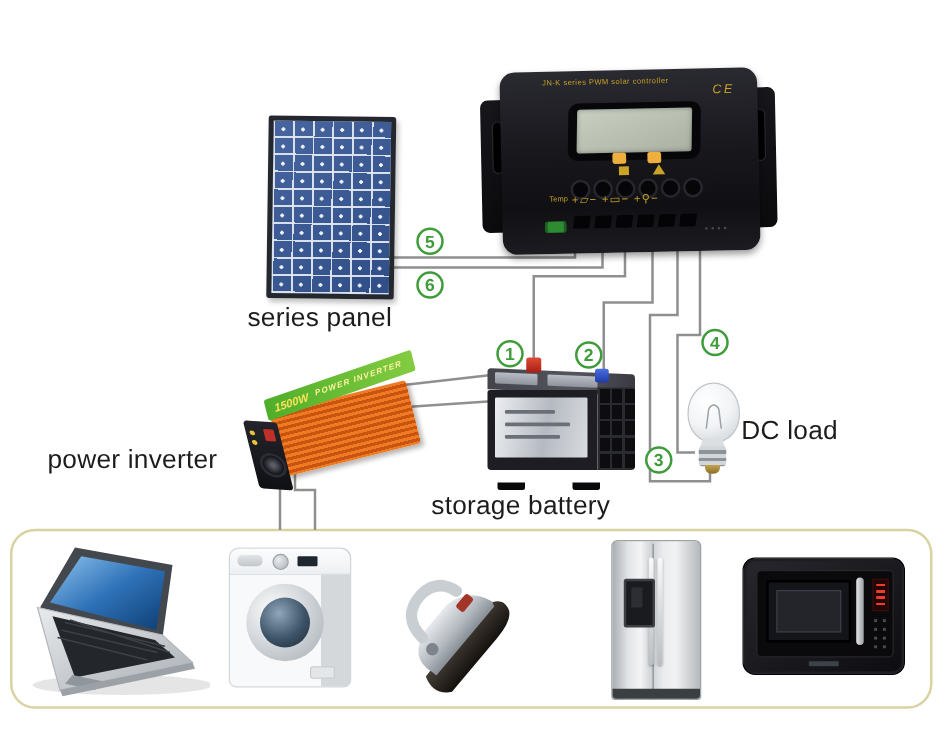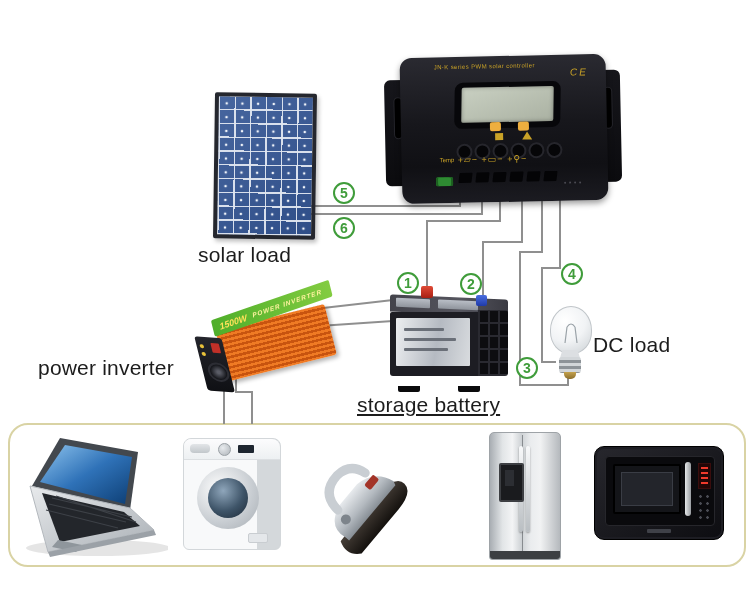--- a/index.html
+++ b/index.html
@@ -166,21 +166,21 @@
       <polyline points="542,198 542,252 520,252 520,385 568,385 568,376"></polyline>
       <polyline points="560,199 560,268 542,268 542,362 556,362"></polyline>
       <line x1="323" y1="308" x2="393" y2="300"></line>
       <line x1="319" y1="326" x2="393" y2="321"></line>
       <polyline points="224,370 224,424"></polyline>
       <polyline points="236,378 236,392 252,392 252,424"></polyline>
     </g>
   </svg>
 
   <div class="solar-panel"></div>
-  <div class="diagram-label" style="left:198px;top:243px;">solar load</div>
+  <div class="diagram-label" style="left:198px;top:243px;">series panel</div>
 
   <div class="controller">
     <div class="ctrl-ear" style="left:0;top:26px;width:26px;height:106px;">
         <span class="slot"></span>
       </div>
     <div class="ctrl-ear" style="left:210px;top:20px;width:26px;height:112px;">
         <span class="slot"></span>
       </div>
     <div class="ctrl-body">
       <div class="ctrl-title">JN-K series PWM solar controller</div>
@@ -246,21 +246,21 @@
       <div class="bat-label">
         <i style="top:10px;width:40px;"></i>
         <i style="top:20px;width:52px;"></i>
         <i style="top:30px;width:44px;"></i>
       </div>
     </div>
     <div class="bat-side"></div>
     <div class="bat-foot" style="left:10px;width:22px;"></div>
     <div class="bat-foot" style="left:70px;width:22px;"></div>
   </div>
-  <div class="diagram-label" style="left:357px;top:393px;text-decoration:underline;">storage battery</div>
+  <div class="diagram-label" style="left:345px;top:393px;">storage battery</div>
 
   <div class="bulb">
     <div class="bulb-glass">
       <svg width="40" height="46">
         <path d="M14,36 L16,20 M26,36 L24,20 M16,20 Q20,14 24,20" stroke="#9aa2a8" stroke-width="1.2" fill="none"></path>
       </svg>
     </div>
     <div class="bulb-neck"></div>
     <div class="bulb-screw"></div>
     <div class="bulb-tip"></div>

